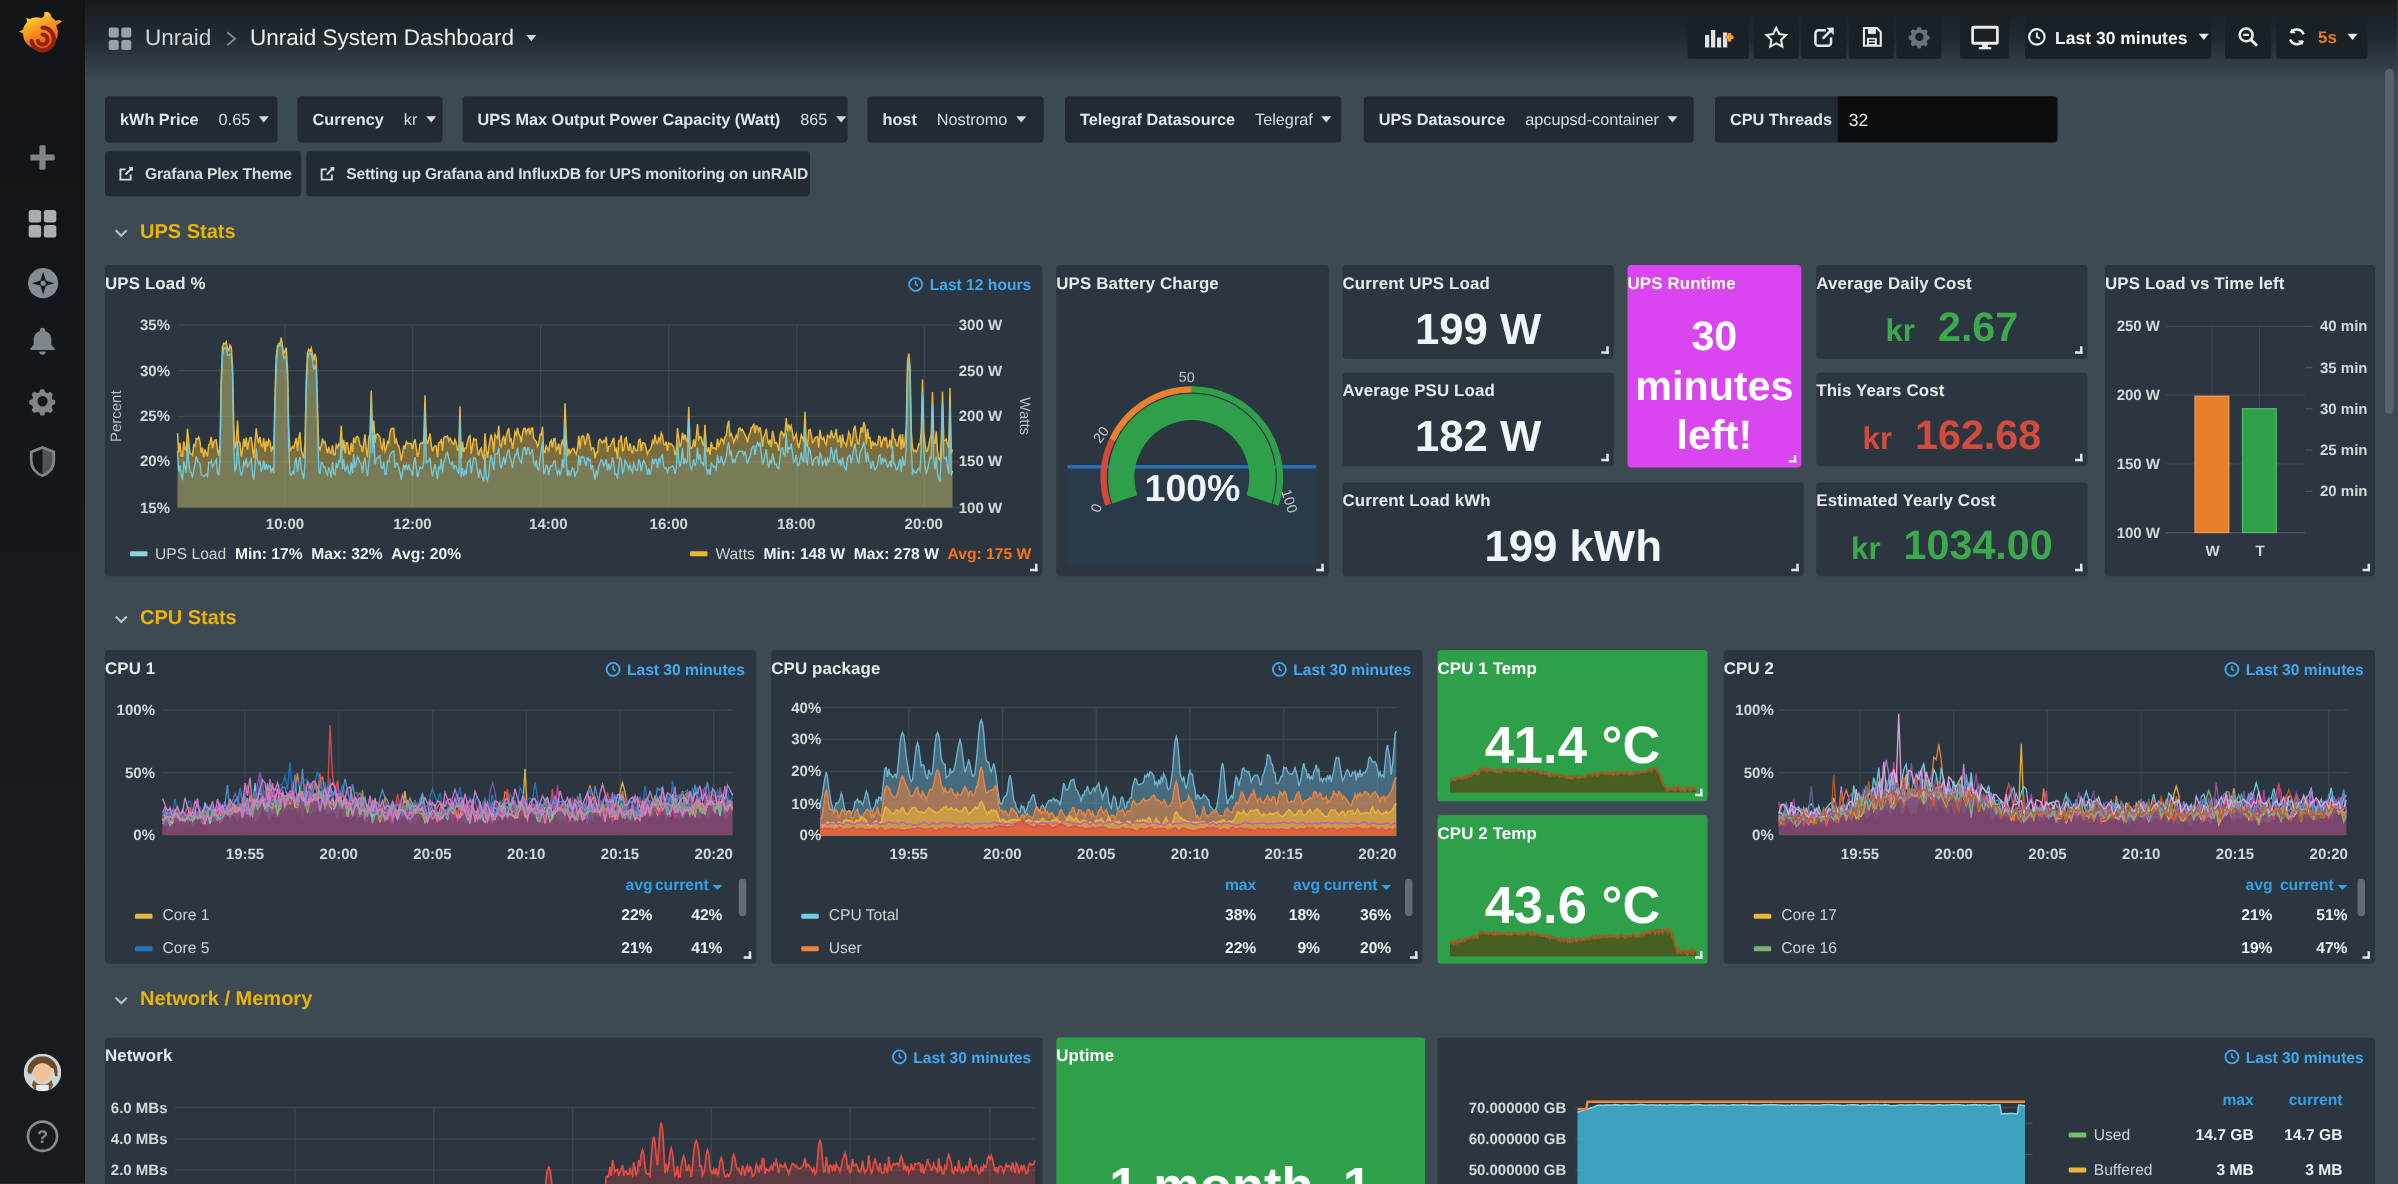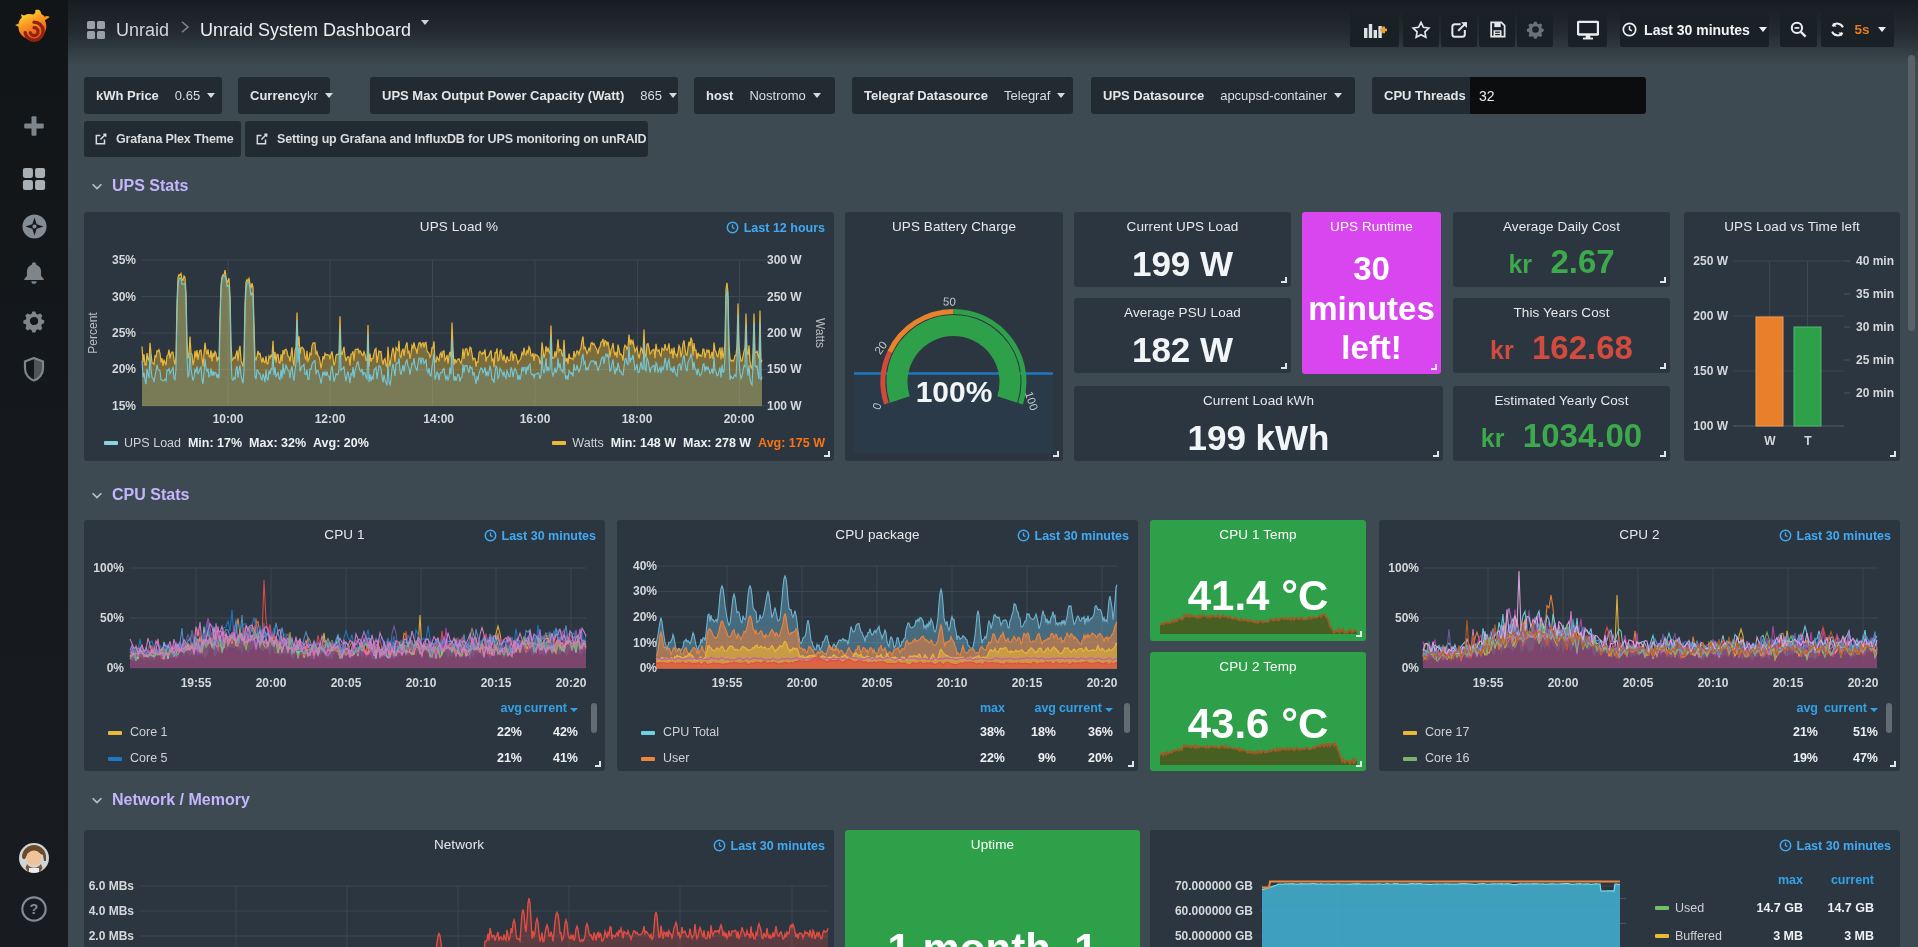--- a/index.html
+++ b/index.html
@@ -1,39 +1,39 @@
 <!DOCTYPE html>
 <html><head><meta charset="utf-8"><title>Unraid System Dashboard - Grafana</title><style>
 *{margin:0;padding:0;box-sizing:border-box}
 html,body{width:1918px;height:947px;overflow:hidden;background:#3e4a52;font-family:"Liberation Sans",sans-serif}
 .abs{position:absolute}
 .side{position:absolute;left:0;top:0;width:68px;height:947px;background:linear-gradient(180deg,#121518,#181c20);z-index:30}
 .topnav{position:absolute;left:68px;top:0;right:0;height:66px;background:linear-gradient(180deg,#171c20 0%,#232b31 48%,#3e4a52 100%);z-index:5}
 .panel{position:absolute;background:#2c3640;border-radius:3px}
-.ptitle{position:absolute;left:0;right:0;top:7px;text-align:center;font-weight:normal;font-size:13.5px;color:#e6e9eb;letter-spacing:.1px}
+.ptitle{position:absolute;left:0;right:0;top:7px;font-weight:bold;font-size:13.5px;color:#e6e9eb;letter-spacing:.1px}
 .plink{position:absolute;right:9px;top:9px;color:#41a9f1;font-weight:bold;font-size:12.5px}
 .rc{position:absolute;right:4px;bottom:4px;width:6px;height:6px;border-right:2px solid #dfe6ea;border-bottom:2px solid #dfe6ea}
 .vbox{position:absolute;height:37px;background:#222b32;border-radius:3px;display:flex;align-items:center;font-size:13px;color:#e3e6e8;white-space:nowrap}
 svg{flex-shrink:0}
 .vlab{font-weight:bold;padding-left:12px}
 .vval{color:#dadde0;display:flex;align-items:center}
 .caret{display:inline-block;width:0;height:0;border-left:4.5px solid transparent;border-right:4.5px solid transparent;border-top:5px solid #d7dadd;margin-left:7px}
 .lbox{position:absolute;height:36px;background:#222b32;border-radius:3px;display:flex;align-items:center;font-size:12.5px;font-weight:bold;color:#d9dcde;padding:0 10px;white-space:nowrap;letter-spacing:-0.15px}
-.sect{position:absolute;font-size:16px;font-weight:bold;color:#c4b5fd}
+.sect{position:absolute;font-size:16px;font-weight:bold;color:#eab308}
 .value{position:absolute;left:0;right:0;text-align:center;font-weight:bold;color:#f2f5f7}
 .btn{position:absolute;top:12px;height:35px;background:#1a2126;border-radius:2px;display:flex;align-items:center;justify-content:center}
 .leghead{position:absolute;color:#33a2e5;font-weight:bold;font-size:12.5px}
 .legval{position:absolute;color:#eef1f2;font-weight:bold;font-size:12.5px;text-align:right}
 .legname{position:absolute;color:#cdd1d4;font-size:12.5px}
 .dash{position:absolute;width:14px;height:4px;border-radius:1px}
 .axlab{position:absolute;color:#d4d8da;font-weight:bold;font-size:12px}
 .scroll{position:absolute;background:#6c757c;border-radius:3px;opacity:.85}
 </style></head><body>
 <div class="topnav"></div>
-<div class="abs" style="left:86px;top:20px;z-index:6;display:flex;align-items:flex-start">
+<div class="abs" style="left:86px;top:20px;z-index:6;display:flex;align-items:center">
 <svg width="20" height="20" viewBox="0 0 20 20">
       <g fill="#99a1a7">
         <rect x="1" y="1" width="8" height="8" rx="1.6"></rect>
         <rect x="11" y="1" width="8" height="8" rx="1.6"></rect>
         <rect x="1" y="11" width="8" height="8" rx="1.6"></rect>
         <rect x="11" y="11" width="8" height="8" rx="1.6"></rect>
       </g>
     </svg>
 <span style="font-size:18px;color:#d2d5d8;margin-left:10px">Unraid</span>
 <svg width="11" height="14" viewBox="0 0 12 16" style="margin:0 10px">
@@ -192,21 +192,21 @@
         <circle cx="12" cy="12" r="10" fill="none" stroke="#848d93" stroke-width="1.8"></circle>
         <text x="12" y="16.4" text-anchor="middle" font-family="Liberation Sans" font-weight="bold" font-size="12.5" fill="#848d93">?</text>
       </svg>
     </div>
   </div>
 <div class="vbox" style="left:84px;top:77px;width:138px">
     <span class="vlab">kWh Price</span>
     <span style="width:16px"></span>
     <span class="vval">0.65<span class="caret"></span></span>
   </div>
-<div class="vbox" style="left:238px;top:77px;width:92px">
+<div class="vbox" style="left:238px;top:77px;width:116px">
     <span class="vlab">Currency</span>
     <span style="width:16px"></span>
     <span class="vval">kr<span class="caret"></span></span>
   </div>
 <div class="vbox" style="left:370px;top:77px;width:308px">
     <span class="vlab">UPS Max Output Power Capacity (Watt)</span>
     <span style="width:16px"></span>
     <span class="vval">865<span class="caret"></span></span>
   </div>
 <div class="vbox" style="left:694px;top:77px;width:141px">

